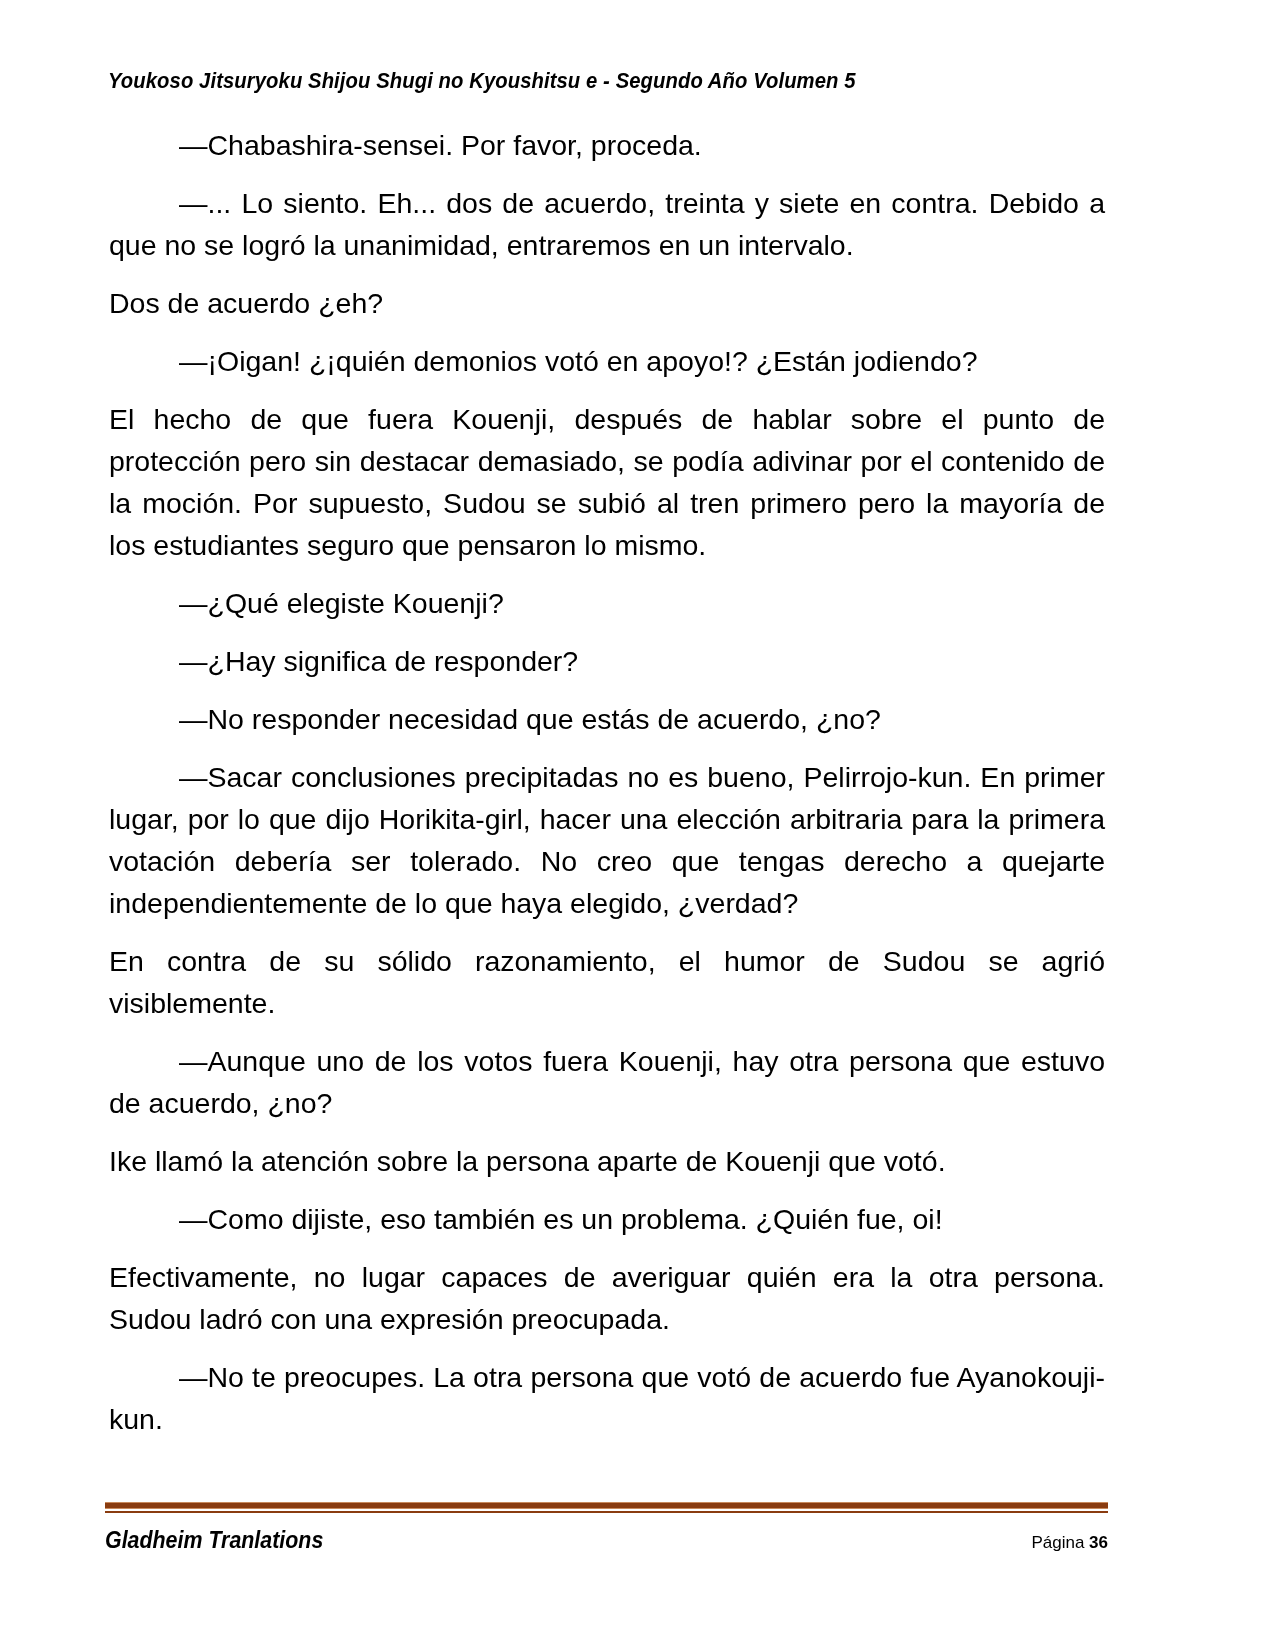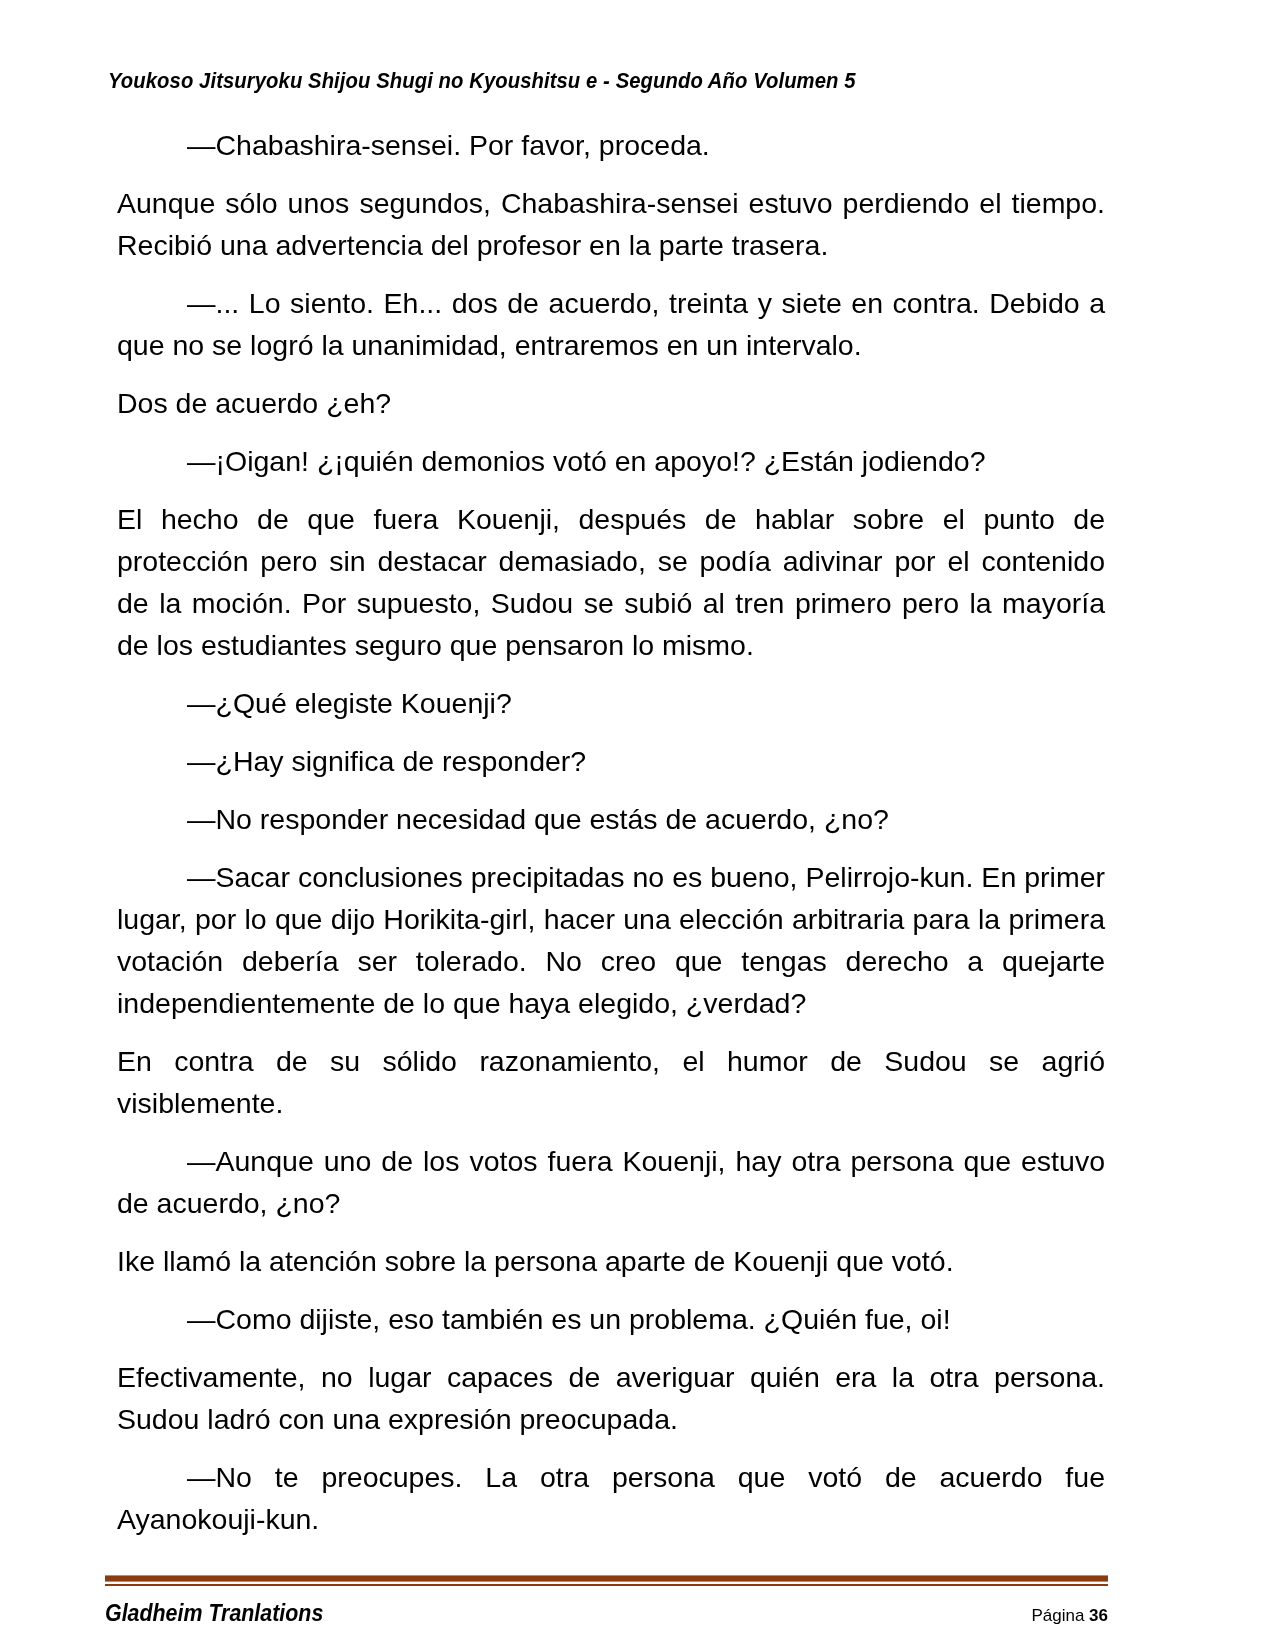--- a/index.html
+++ b/index.html
@@ -44,41 +44,41 @@
 
   
   .body-column {
     position: absolute;
     left: 105px;
     top: 124px;
     width: 1000px;
   }
 
   .body-column p {
-    margin: 0 0 16px 12px;
+    margin: 0 0 16px 4px;
     font-family: "Liberation Sans Narrow", "Liberation Sans", sans-serif;
     font-size: 28.5px;
     line-height: 42px;
     color: #000000;
     text-align: justify;
     text-justify: inter-word;
     -moz-text-align-last: left;
     text-align-last: left;
     hyphens: none;
   }
 
   .body-column p.indent {
     text-indent: 70px;
   }
 
   
   .page-footer {
     position: absolute;
     left: 105px;
-    top: 1573px;
+    top: 1500px;
     width: 1003px;
   }
 
   .footer-rule {
     width: 100%;
     height: 13px;
     position: relative;
   }
   .footer-rule .rule-thick {
     position: absolute;
@@ -131,21 +131,20 @@
 <body style="background: rgb(255, 255, 255);">
 
 <div class="page">
 
   <div class="page-header">
     <span class="header-title">Youkoso Jitsuryoku Shijou Shugi no Kyoushitsu e - Segundo Año Volumen 5</span>
   </div>
 
   <div class="body-column">
       <p class="indent">—Chabashira-sensei. Por favor, proceda.</p>
-      <p>Aunque sólo unos segundos, Chabashira-sensei estuvo perdiendo el tiempo. Recibió una advertencia del profesor en la parte trasera.</p>
       <p class="indent">—... Lo siento. Eh... dos de acuerdo, treinta y siete en contra. Debido a que no se logró la unanimidad, entraremos en un intervalo.</p>
       <p>Dos de acuerdo ¿eh?</p>
       <p class="indent">—¡Oigan! ¿¡quién demonios votó en apoyo!? ¿Están jodiendo?</p>
       <p>El hecho de que fuera Kouenji, después de hablar sobre el punto de protección pero sin destacar demasiado, se podía adivinar por el contenido de la moción. Por supuesto, Sudou se subió al tren primero pero la mayoría de los estudiantes seguro que pensaron lo mismo.</p>
       <p class="indent">—¿Qué elegiste Kouenji?</p>
       <p class="indent">—¿Hay significa de responder?</p>
       <p class="indent">—No responder necesidad que estás de acuerdo, ¿no?</p>
       <p class="indent">—Sacar conclusiones precipitadas no es bueno, Pelirrojo-kun. En primer lugar, por lo que dijo Horikita-girl, hacer una elección arbitraria para la primera votación debería ser tolerado. No creo que tengas derecho a quejarte independientemente de lo que haya elegido, ¿verdad?</p>
       <p>En contra de su sólido razonamiento, el humor de Sudou se agrió visiblemente.</p>
       <p class="indent">—Aunque uno de los votos fuera Kouenji, hay otra persona que estuvo de acuerdo, ¿no?</p>

